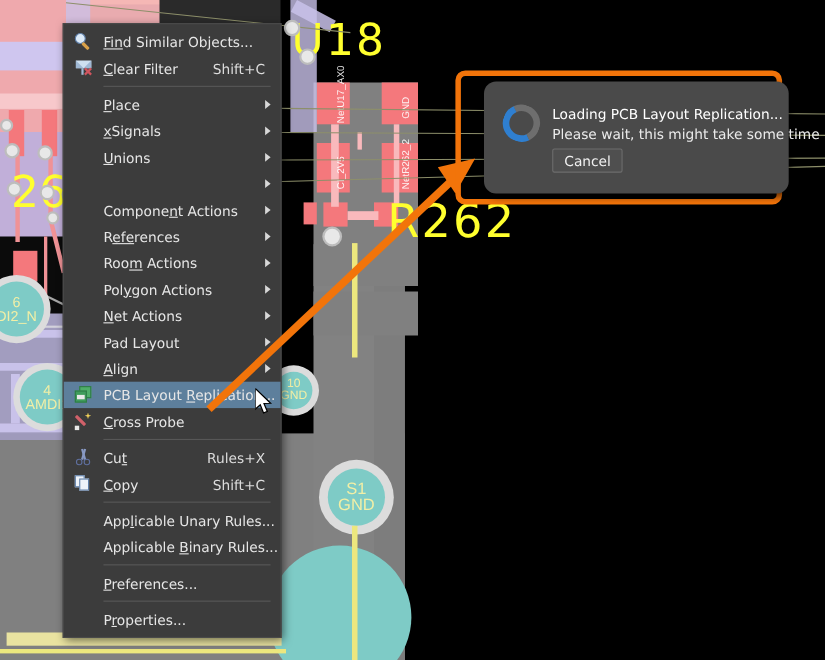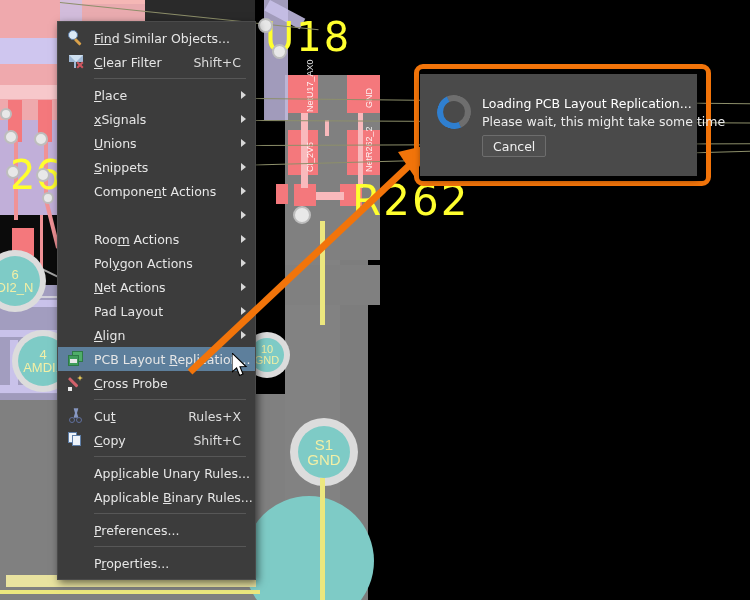--- a/index.html
+++ b/index.html
@@ -308,24 +308,24 @@
     position:absolute;
     left:414px; top:64px;
     width:297px; height:122px;
     border:5px solid #f2740a;
     border-radius:9px;
     box-sizing:border-box;
     z-index:60;
   }
   #dialog {
     position:absolute;
-    left:420px; top:74px;
+    left:440px; top:74px;
     width:277px; height:102px;
     background:#4a4a4a;
-    border-radius:0;
+    border-radius:11px;
     box-shadow: 2px 3px 7px rgba(0,0,0,.6);
     z-index:61;
     box-sizing:border-box;
   }
   #spinner {
     position:absolute;
     left:17px; top:21px;
     width:34px;height:34px;
     border-radius:50%;
     border:6px solid #6e6e6e;
@@ -538,32 +538,32 @@
     </div>
 
     <div class="mi">
       <span class="ico"></span>
       <span class="lbl"><u>U</u>nions</span>
       <span class="arr"></span>
     </div>
 
     <div class="mi">
       <span class="ico"></span>
-      <span class="lbl"><u>S</u>nippets</span>
       <span class="arr"></span>
     </div>
 
     <div class="mi">
       <span class="ico"></span>
       <span class="lbl">Compone<u>n</u>t Actions</span>
       <span class="arr"></span>
     </div>
 
     <div class="mi">
       <span class="ico"></span>
+      <span class="lbl">R<u>efe</u>rences</span>
       <span class="arr"></span>
     </div>
 
     <div class="mi">
       <span class="ico"></span>
       <span class="lbl">Roo<u>m</u> Actions</span>
       <span class="arr"></span>
     </div>
 
     <div class="mi">

